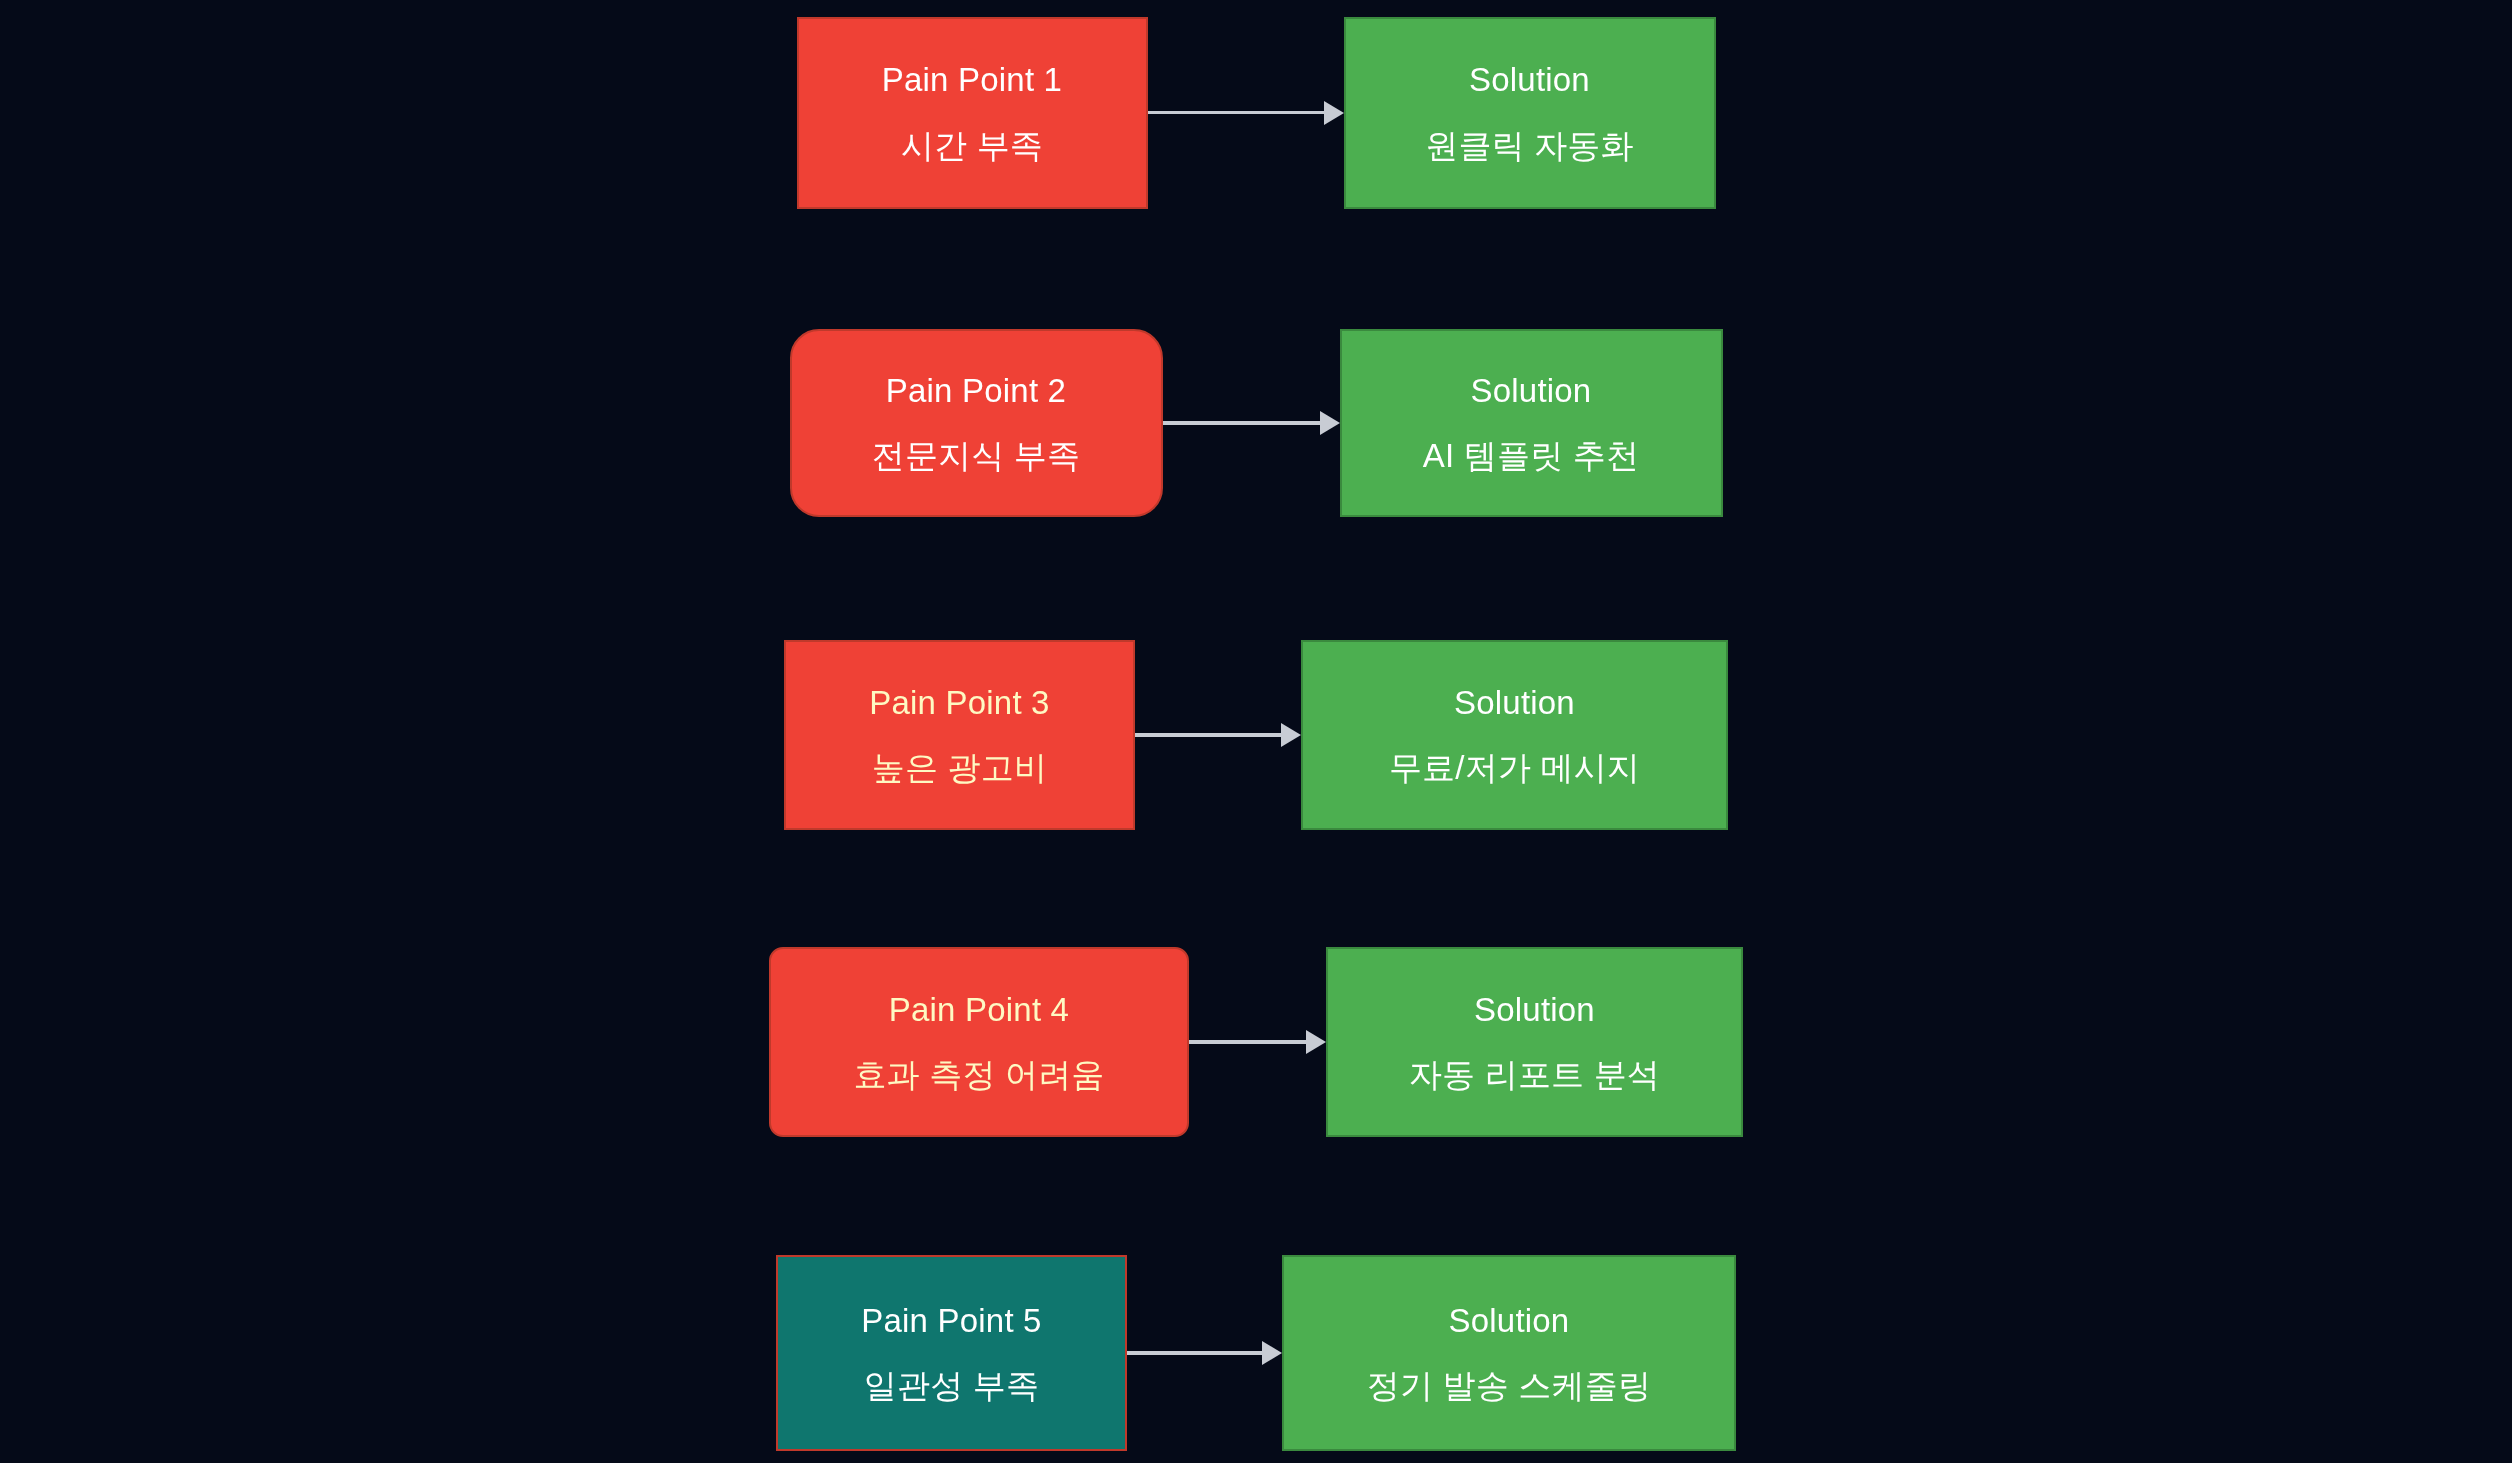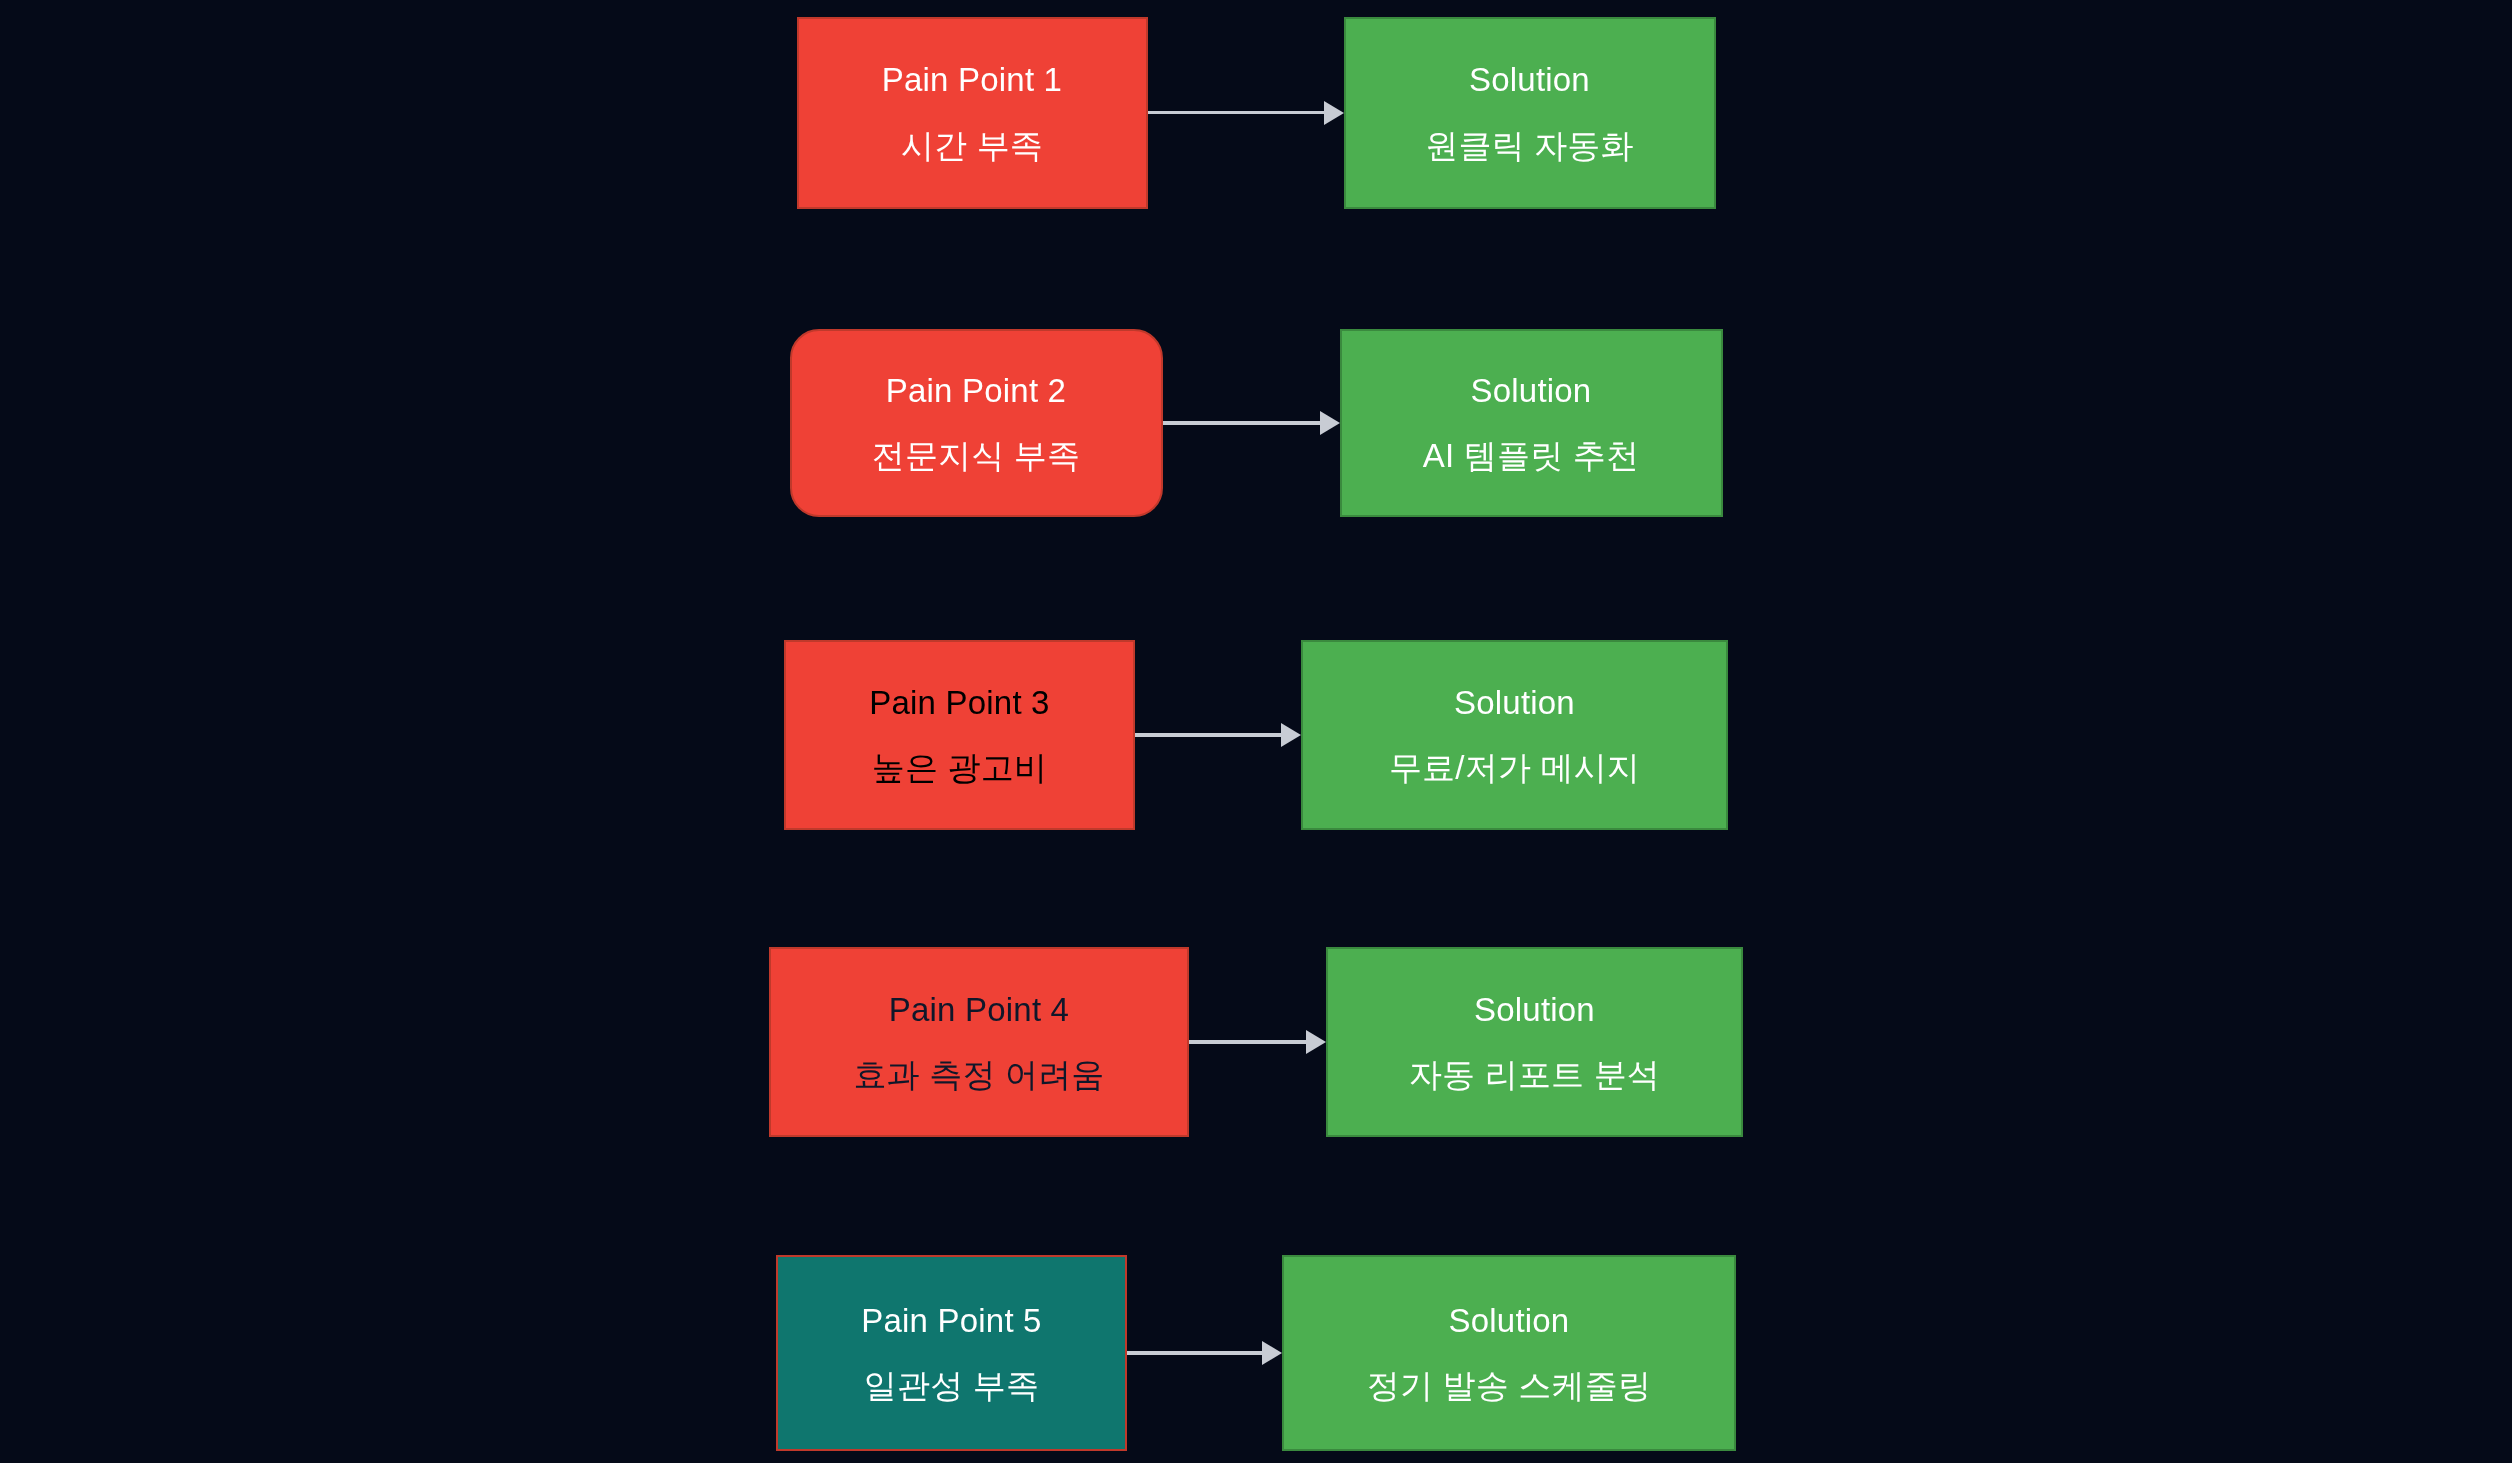--- a/index.html
+++ b/index.html
@@ -99,36 +99,36 @@
       <span class="shaft" style="background: rgb(200, 204, 212);"></span>
       <span class="head" style="border-left-color: rgb(200, 204, 212);"></span>
     </div>
     <div class="node solution" style="width: 383px; height: 188px; background: rgb(76, 175, 80); border-color: rgb(58, 138, 62); color: rgb(255, 255, 255);">
       <span class="line1">Solution</span>
       <span class="line2">AI 템플릿 추천</span>
     </div>
   </div>
 
   <div class="row" style="top: 640px; height: 190px;">
-    <div class="node pain" style="width: 351px; height: 190px; background: rgb(239, 65, 54); border-color: rgb(192, 57, 43); color: #000000; text-align: center;">
+    <div class="node pain" style="width: 351px; height: 190px; background: rgb(239, 65, 54); border-color: rgb(192, 57, 43); color: #fef9c3; text-align: center;">
       <span class="line1">Pain Point 3</span>
       <span class="line2">높은 광고비</span>
     </div>
     <div class="connector" style="width: 166px;">
       <span class="shaft" style="background: rgb(200, 204, 212);"></span>
       <span class="head" style="border-left-color: rgb(200, 204, 212);"></span>
     </div>
     <div class="node solution" style="width: 427px; height: 190px; background: rgb(76, 175, 80); border-color: rgb(58, 138, 62); color: rgb(255, 255, 255);">
       <span class="line1">Solution</span>
       <span class="line2">무료/저가 메시지</span>
     </div>
   </div>
 
   <div class="row" style="top: 947px; height: 190px;">
-    <div class="node pain" style="width: 420px; height: 190px; background: rgb(239, 65, 54); border-color: rgb(192, 57, 43); color: #0f172a;">
+    <div class="node pain" style="width: 420px; height: 190px; background: rgb(239, 65, 54); border-color: rgb(192, 57, 43); color: #fef9c3; border-radius: 14px;">
       <span class="line1">Pain Point 4</span>
       <span class="line2">효과 측정 어려움</span>
     </div>
     <div class="connector" style="width: 137px;">
       <span class="shaft" style="background: rgb(200, 204, 212);"></span>
       <span class="head" style="border-left-color: rgb(200, 204, 212);"></span>
     </div>
     <div class="node solution" style="width: 417px; height: 190px; background: rgb(76, 175, 80); border-color: rgb(58, 138, 62); color: rgb(255, 255, 255);">
       <span class="line1">Solution</span>
       <span class="line2">자동 리포트 분석</span>

